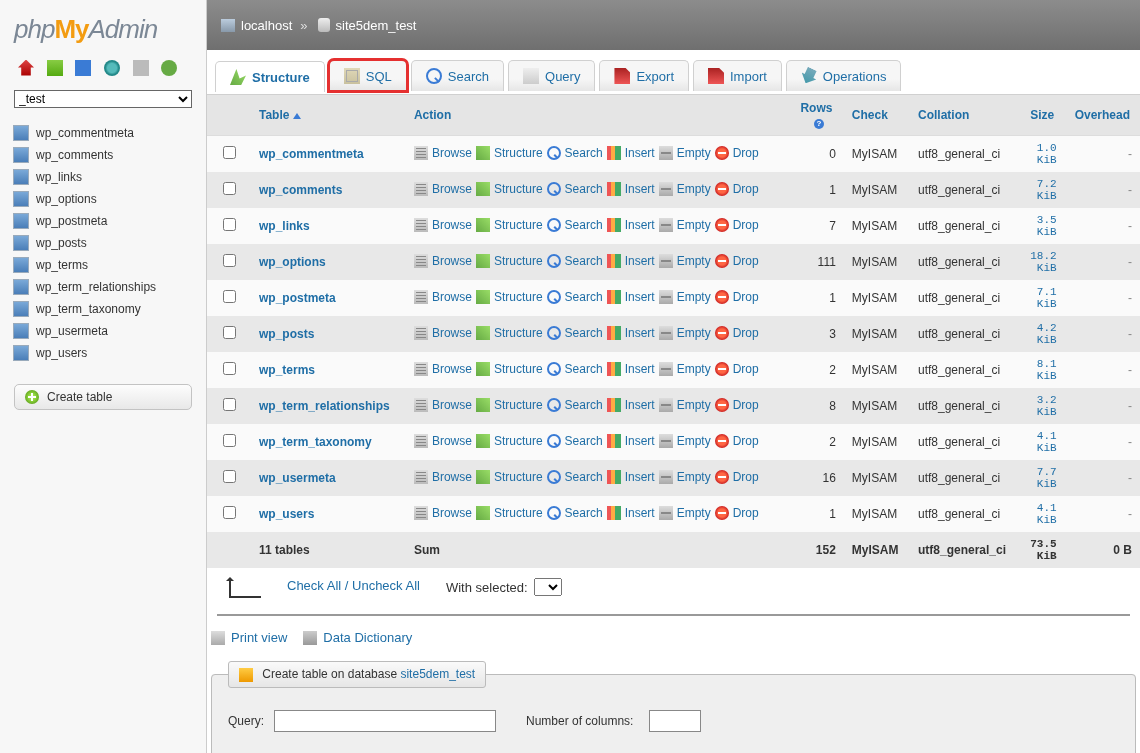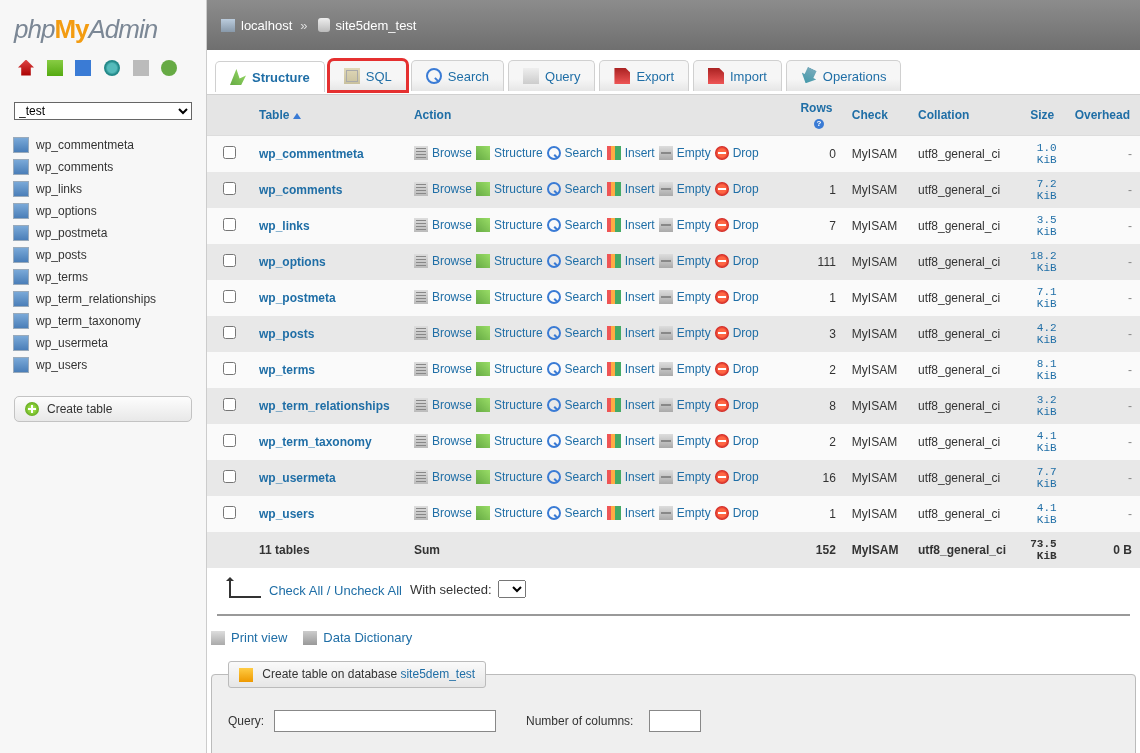--- a/index.html
+++ b/index.html
@@ -12,21 +12,21 @@
   .logo .m{color:#f39c11}
   .logo .a{color:#7b8795;font-weight:normal;font-style:italic}
   .navicons{padding:4px 0 14px 18px}
   .navicons span{display:inline-block;width:16px;height:16px;margin-right:9px;vertical-align:middle}
   .ic-home{background:linear-gradient(#d44,#a00);clip-path:polygon(50% 0,100% 50%,80% 50%,80% 100%,20% 100%,20% 50%,0 50%)}
   .ic-exit{background:linear-gradient(#8c4,#5a1)}
   .ic-sql{background:#3a7bd5}
   .ic-help{background:radial-gradient(circle,#5bb 40%,#288 60%);border-radius:50%}
   .ic-docs{background:#bbb}
   .ic-refresh{background:#6a4;border-radius:50%}
-  .dbselect{margin:12px 14px 14px 14px}
+  .dbselect{margin:0 14px 14px 14px}
   .dbselect select{width:100%;font-size:12px;border:1px solid #666;background:#fff}
   .tree{padding:0 6px 14px 14px}
   .tree-item{display:flex;align-items:center;height:22px;cursor:pointer}
   .tree-item .ti{width:14px;height:14px;margin-right:8px;background:linear-gradient(#7aa9d8,#4a7eb8);outline:1px solid #9ab}
   .tree-item span.lbl{color:#333;font-size:12px}
   .createbtn{margin:6px 14px;border:1px solid #c3c3c3;border-radius:5px;background:linear-gradient(#fdfdfd,#e8e8e8);padding:5px 10px;font-size:12px;display:flex;align-items:center;cursor:pointer}
   .createbtn .plus{width:14px;height:14px;border-radius:50%;background:radial-gradient(circle,#9d4 30%,#6a2 70%);margin-right:8px;position:relative}
   .createbtn .plus::before,.createbtn .plus::after{content:"";position:absolute;background:#fff}
   .createbtn .plus::before{left:6px;top:3px;width:2px;height:8px}
   .createbtn .plus::after{top:6px;left:3px;width:8px;height:2px}
@@ -70,21 +70,21 @@
   .ai-empty{background:linear-gradient(#ddd,#aaa);position:relative}
   .ai-empty::after{content:"";position:absolute;left:2px;right:2px;top:6px;height:2px;background:#888}
   .ai-drop{width:14px;height:14px;border-radius:50%;background:radial-gradient(circle,#f64 40%,#c22 70%);position:relative}
   .ai-drop::before{content:"";position:absolute;left:3px;right:3px;top:6px;height:2px;background:#fff}
   .size{font-family:"Courier New",monospace;color:#1f6ea6;font-size:11px;text-align:right;white-space:pre}
   .ovh{text-align:right;color:#888}
   .rows{text-align:right}
   tr.sum td{background:#e8e8e8;font-weight:bold}
   tr.sum .size{color:#333}
   .help{width:10px;height:10px;border-radius:50%;background:#3a7bd5;color:#fff;font-size:8px;display:inline-flex;align-items:center;justify-content:center;margin-left:3px}
-  .checkall{display:flex;align-items:flex-end;gap:8px;padding:10px 12px}
+  .checkall{display:flex;align-items:flex-start;gap:26px;padding:10px 12px}
   .arrow-up{width:30px;height:18px;border-left:2px solid #333;border-bottom:2px solid #333;position:relative;margin-left:10px}
   .arrow-up::before{content:"";position:absolute;left:-5px;top:-5px;border:4px solid transparent;border-bottom-color:#333}
   .withsel{display:flex;align-items:center;gap:6px}
   .withsel select{font-size:12px}
   .utils{padding:8px 4px;display:flex;gap:16px}
   .utils .u{display:inline-flex;align-items:center;gap:6px;color:#1f6ea6;cursor:pointer}
   .ui-print{width:14px;height:14px;background:linear-gradient(#ddd,#aaa)}
   .ui-dd{width:14px;height:14px;background:linear-gradient(#ccc,#999)}
   fieldset.create{border:1px solid #bbb;border-radius:4px;margin:8px 4px;padding:18px 16px 28px 16px;background:#efefef}
   fieldset.create legend{background:linear-gradient(#fafafa,#e6e6e6);border:1px solid #bbb;padding:5px 10px;border-radius:3px;font-size:12px;color:#333}

